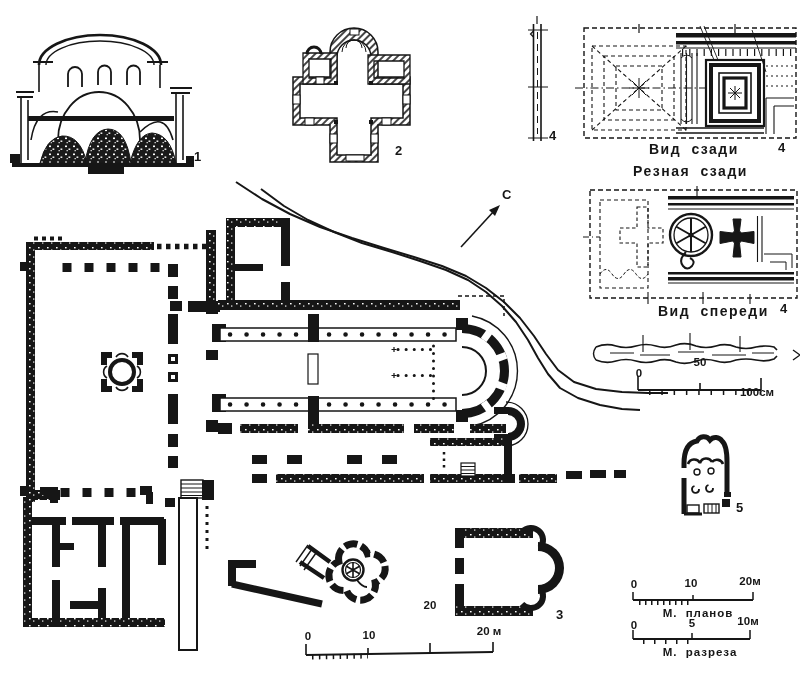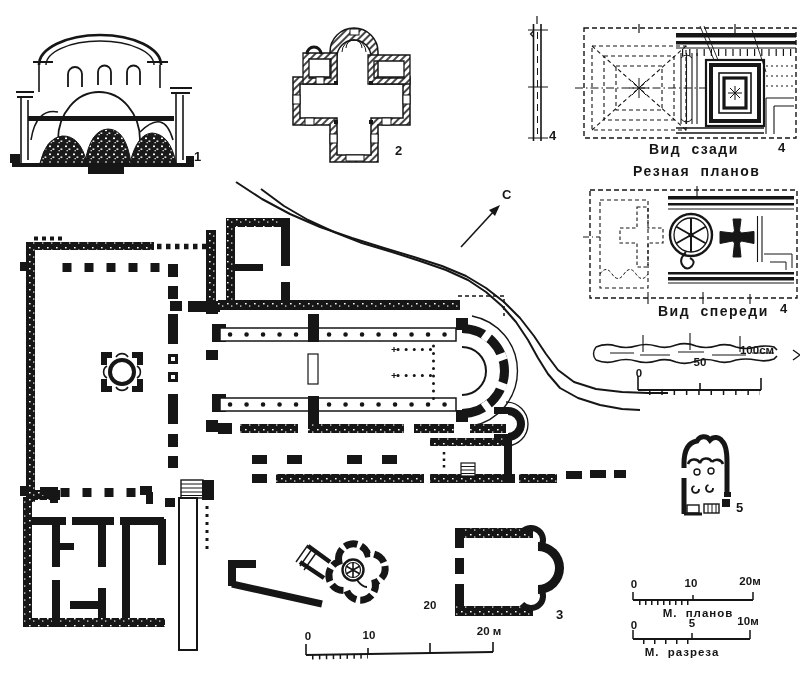--- a/index.html
+++ b/index.html
@@ -388,35 +388,35 @@
 <div class="t fig" style="left:194px;top:150px">1</div>
 <div class="t fig" style="left:395px;top:144px">2</div>
 <div class="t fig" style="left:556px;top:608px">3</div>
 <div class="t fig" style="left:549px;top:129px">4</div>
 <div class="t fig" style="left:778px;top:141px">4</div>
 <div class="t fig" style="left:780px;top:302px">4</div>
 <div class="t fig" style="left:736px;top:501px">5</div>
 <div class="t fig" style="left:502px;top:188px">С</div>
 
 <div class="t cap" style="left:649px;top:142px">Вид сзади</div>
-<div class="t cap" style="left:633px;top:164px">Резная планов</div>
+<div class="t cap" style="left:633px;top:164px">Резная сзади</div>
 <div class="t cap" style="left:658px;top:304px">Вид спереди</div>
 
 <div class="t num" style="left:639px;top:368px">0</div>
 <div class="t num" style="left:700px;top:357px">50</div>
-<div class="t num" style="left:757px;top:345px">100см</div>
+<div class="t num" style="left:757px;top:387px">100см</div>
 
 <div class="t num" style="left:308px;top:631px">0</div>
 <div class="t num" style="left:369px;top:630px">10</div>
 <div class="t num" style="left:430px;top:600px">20</div>
 <div class="t num" style="left:489px;top:626px">20 м</div>
 
 <div class="t num" style="left:634px;top:579px">0</div>
 <div class="t num" style="left:691px;top:578px">10</div>
 <div class="t num" style="left:750px;top:576px">20м</div>
 <div class="t scap" style="left:698px;top:608px">М. планов</div>
 
 <div class="t num" style="left:634px;top:620px">0</div>
 <div class="t num" style="left:692px;top:618px">5</div>
 <div class="t num" style="left:748px;top:616px">10м</div>
-<div class="t scap" style="left:682px;top:647px">М. разреза</div>
+<div class="t scap" style="left:700px;top:647px">М. разреза</div>
 
 </div>
 
 </body></html>

